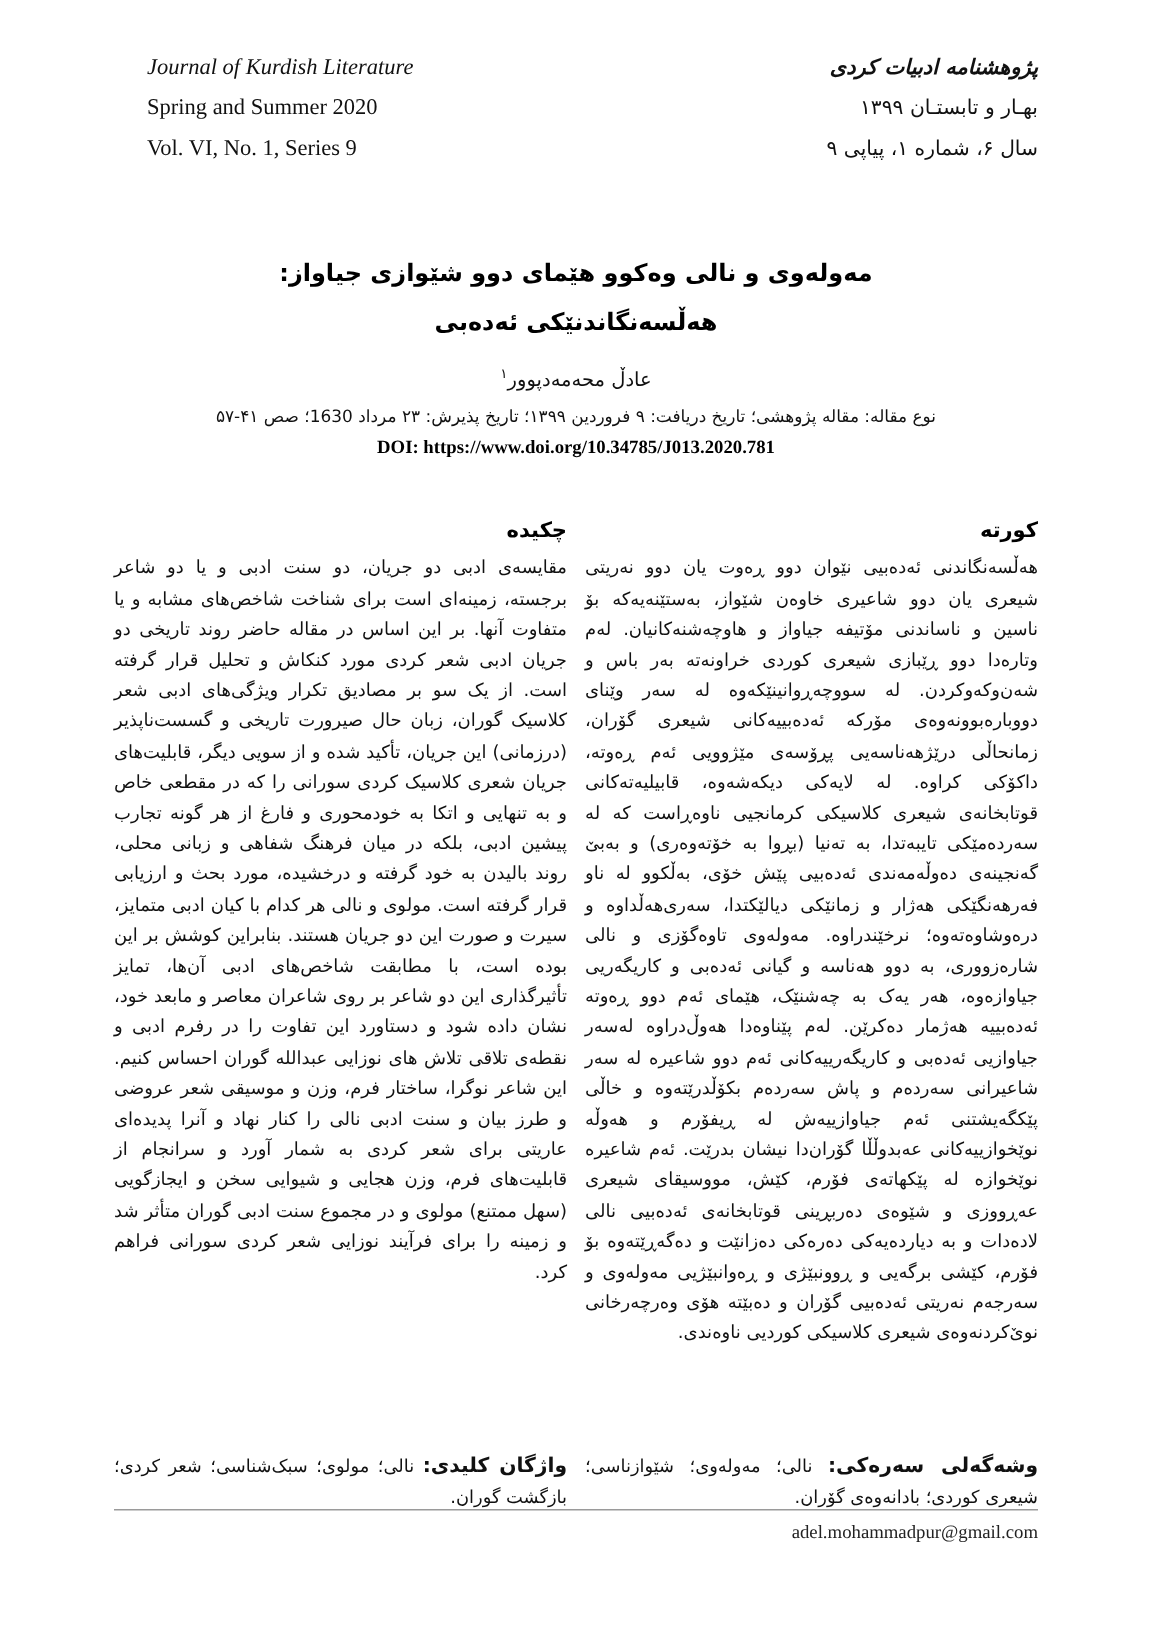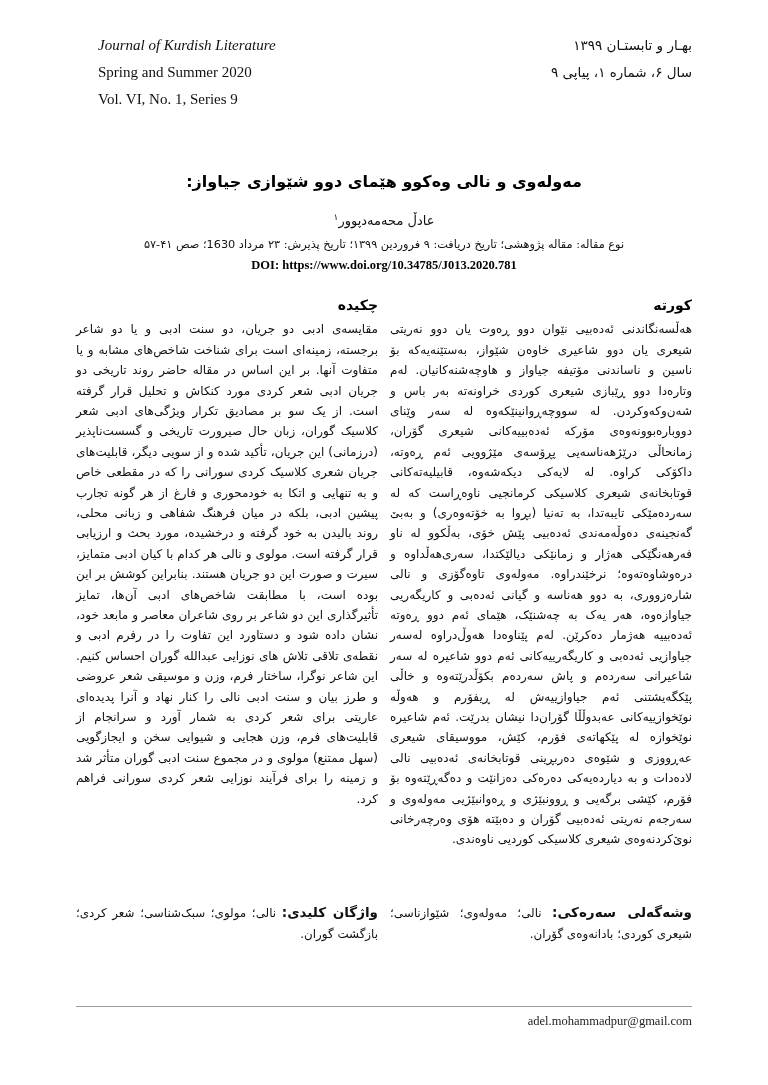--- a/index.html
+++ b/index.html
@@ -30,21 +30,21 @@
     line-height: 33px;
     color: #000;
   }
   .author { margin-top: 14px; text-align: center; font-size: 13px; color: #111; }
   .author sup { font-size: 9px; }
   .meta-line { margin-top: 10px; text-align: center; font-size: 11.3px; color: #111; }
   .doi-line { margin-top: 7px; text-align: center; font-family: "Liberation Serif", serif; font-weight: bold; font-size: 12.5px; color: #000; }
 
   
   .columns { display: flex; gap: 12px; margin-top: 24px; direction: rtl; }
-  .col { width: 302px; }
+  .col { width: 302px; margin-top: 16px; }
   .col h2 { font-size: 14px; font-weight: bold; margin-bottom: 6px; color: #000; }
   .col p {
     font-size: 12px;
     line-height: 20.4px;
     text-align: justify;
     color: #111;
   }
 
   
   .keywords { display: flex; gap: 12px; margin-top: 52px; direction: rtl; }
@@ -63,27 +63,29 @@
 
 <div class="page">
 
   <header class="masthead">
     <div class="masthead-en" dir="ltr">
       <div class="it">Journal of Kurdish Literature</div>
       <div>Spring and Summer 2020</div>
       <div>Vol. VI, No. 1, Series 9</div>
     </div>
     <div class="masthead-fa" dir="rtl">
+      <div class="it">پژوهشنامه ادبیات کردی</div>
       <div class="sp">بهـار و تابستـان ۱۳۹۹</div>
       <div>سال ۶، شماره ۱، پیاپی ۹</div>
     </div>
   </header>
 
   <h1 class="title" dir="rtl">
     <span>مەولەوی و نالی وەکوو هێمای دوو شێوازی جیاواز:</span><br>
+    <span>هەڵسەنگاندنێکی ئەدەبی</span>
   </h1>
 
   <div class="author" dir="rtl">
     <span>عادڵ محەمەدپوور</span><sup>۱</sup>
   </div>
 
   <div class="meta-line" dir="rtl">نوع مقاله: مقاله پژوهشی؛ تاریخ دریافت: ۹ فروردین ۱۳۹۹؛ تاریخ پذیرش: ۲۳ مرداد 1630؛ صص ۴۱-۵۷</div>
 
   <div class="doi-line" dir="ltr">DOI: https://www.doi.org/10.34785/J013.2020.781</div>
 

